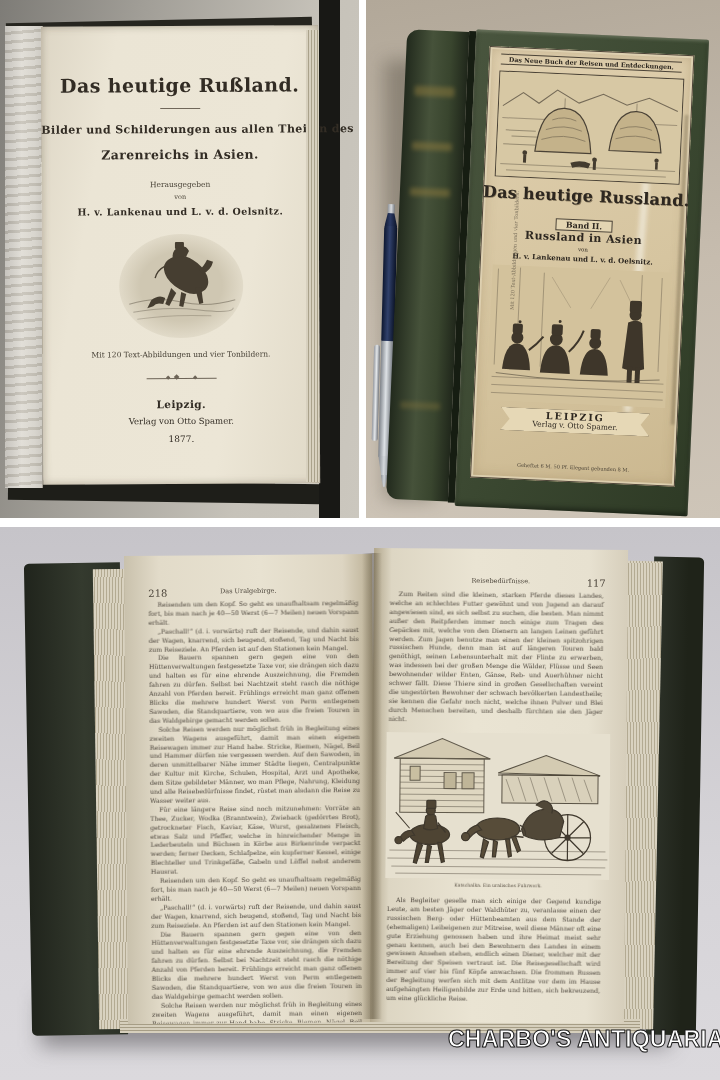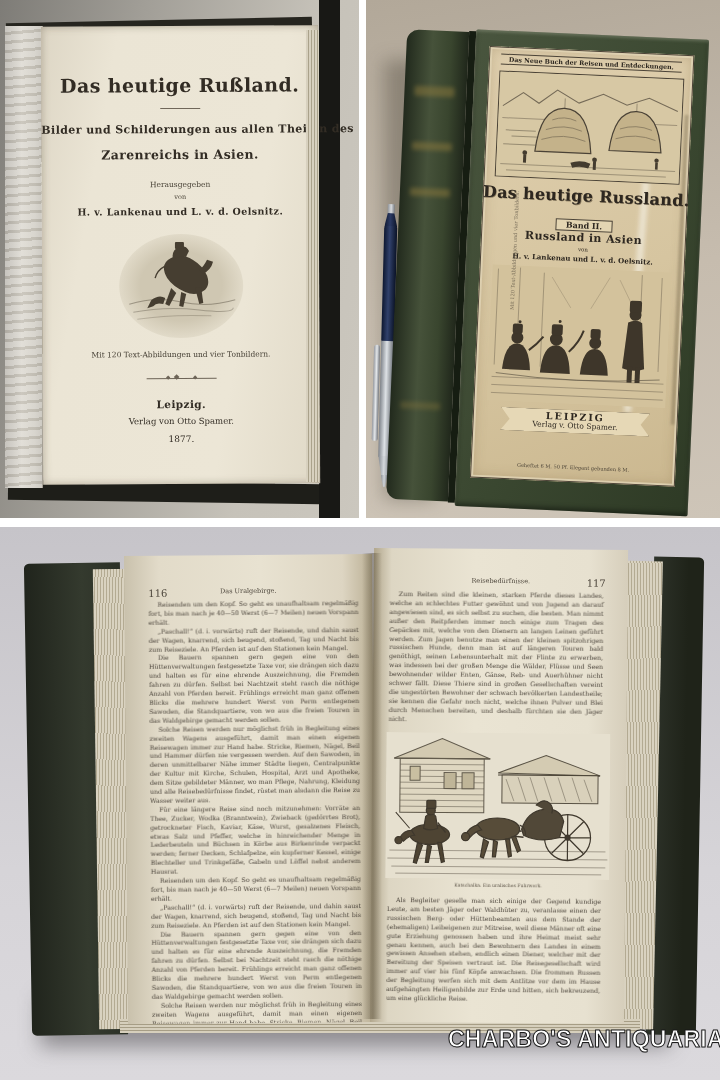--- a/index.html
+++ b/index.html
@@ -299,21 +299,21 @@
 
   <div class="abs" id="panelC">
     <div class="abs" id="spread-shadow"></div>
     <div class="abs" id="boardL"></div>
     <div class="abs" id="stackL"></div>
     <div class="abs" id="boardR"></div>
     <div class="abs" id="stackR"></div>
     <div class="abs" id="stackBtm"></div>
 
     <div class="abs page" id="pageL">
-      <div class="t pgno" style="left:24px;top:32px;">116</div>
+      <div class="t pgno" style="left:24px;top:32px;">218</div>
       <div class="t ctr runhead" style="top:32px;">Das Uralgebirge.</div>
       <div class="abs body-text" style="left:24px;top:45px;width:210px;height:408px;">
         <p>Reisenden um den Kopf. So geht es unaufhaltsam regelmäßig fort, bis man nach je 40—50 Werst (6—7 Meilen) neuen Vorspann erhält.</p>
         <p>„Paschall!“ (d. i. vorwärts) ruft der Reisende, und dahin saust der Wagen, knarrend, sich beugend, stoßend, Tag und Nacht bis zum Reiseziele. An Pferden ist auf den Stationen kein Mangel.</p>
         <p>Die Bauern spannen gern gegen eine von den Hüttenverwaltungen festgesetzte Taxe vor, sie drängen sich dazu und halten es für eine ehrende Auszeichnung, die Fremden fahren zu dürfen. Selbst bei Nachtzeit steht rasch die nöthige Anzahl von Pferden bereit. Frühlings erreicht man ganz offenen Blicks die mehrere hundert Werst von Perm entlegenen Sawoden, die Standquartiere, von wo aus die freien Touren in das Waldgebirge gemacht werden sollen.</p>
         <p>Solche Reisen werden nur möglichst früh in Begleitung eines zweiten Wagens ausgeführt, damit man einen eigenen Reisewagen immer zur Hand habe. Stricke, Riemen, Nägel, Beil und Hammer dürfen nie vergessen werden. Auf den Sawoden, in deren unmittelbarer Nähe immer Städte liegen, Centralpunkte der Kultur mit Kirche, Schulen, Hospital, Arzt und Apotheke, dem Sitze gebildeter Männer, wo man Pflege, Nahrung, Kleidung und alle Reisebedürfnisse findet, rüstet man alsdann die Reise zu Wasser weiter aus.</p>
         <p>Für eine längere Reise sind noch mitzunehmen: Vorräte an Thee, Zucker, Wodka (Branntwein), Zwieback (gedörrtes Brot), getrockneter Fisch, Kaviar, Käse, Wurst, gesalzenes Fleisch, etwas Salz und Pfeffer, welche in hinreichender Menge in Lederbeuteln und Büchsen in Körbe aus Birkenrinde verpackt werden; ferner Decken, Schlafpelze, ein kupferner Kessel, einige Blechteller und Trinkgefäße, Gabeln und Löffel nebst anderem Hausrat.</p>
 
         <p>Reisenden um den Kopf. So geht es unaufhaltsam regelmäßig fort, bis man nach je 40—50 Werst (6—7 Meilen) neuen Vorspann erhält.</p>
         <p>„Paschall!“ (d. i. vorwärts) ruft der Reisende, und dahin saust der Wagen, knarrend, sich beugend, stoßend, Tag und Nacht bis zum Reiseziele. An Pferden ist auf den Stationen kein Mangel.</p>

